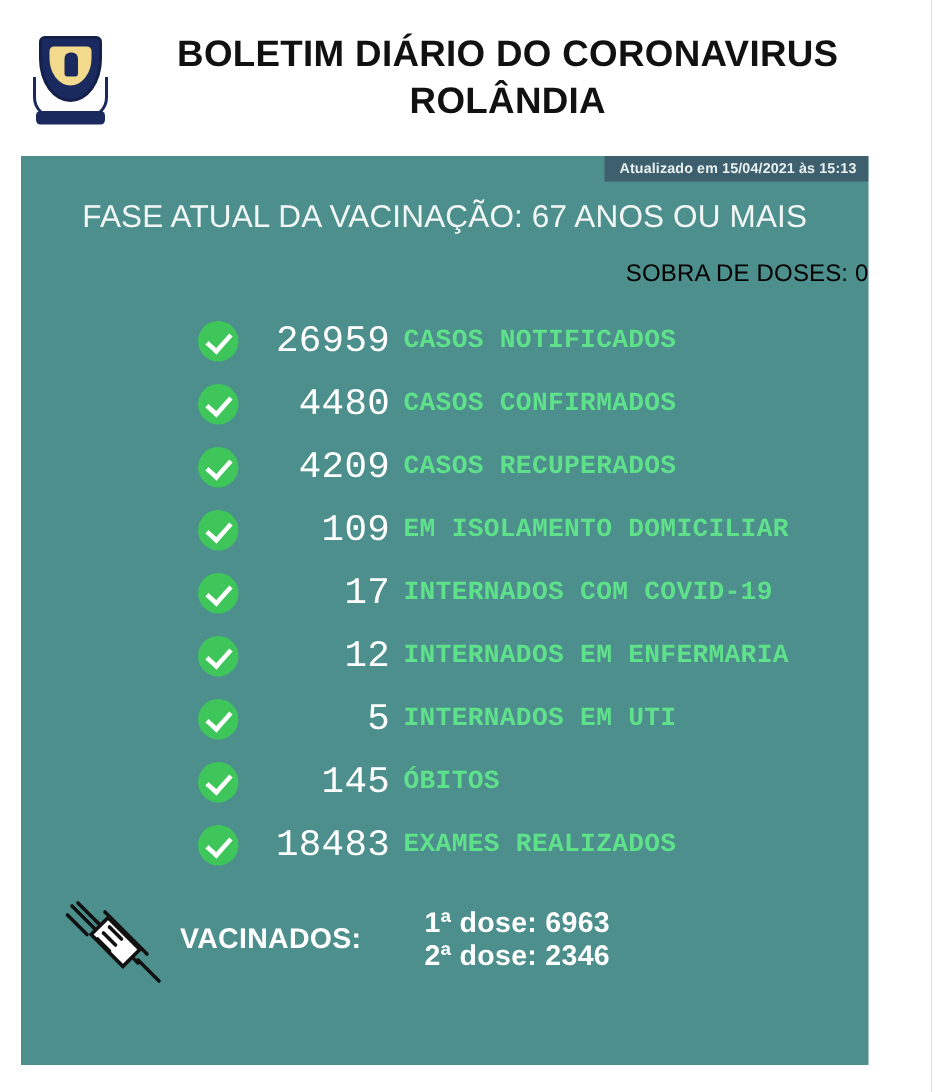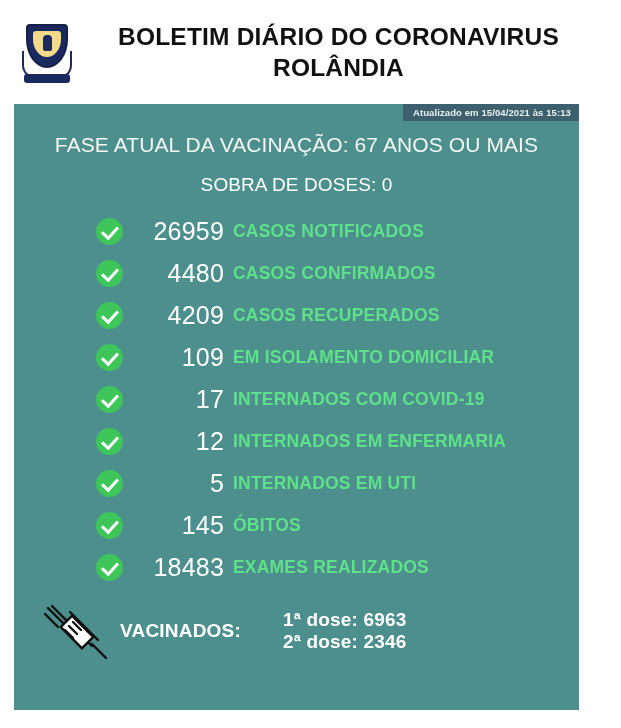--- a/index.html
+++ b/index.html
@@ -125,37 +125,38 @@
     letter-spacing: 0.1px;
   }
   .phase {
     text-align: center;
     color: #f2f7f5;
     font-size: 21px;
     padding-top: 29px;
     letter-spacing: 0.1px;
   }
   .doses-left {
-    text-align: center;
-    color: #ffffff;
-    font-size: 19px;
+    text-align: right;
+    color: #000000;
+    font-size: 16px;
     padding-top: 17px;
     letter-spacing: 0.1px;
   }
 
   
   .stats {
     margin-top: 14px;
   }
   .stat-row {
     display: flex;
     align-items: center;
     height: 42px;
-    padding-left: 82px;
-    box-sizing: border-box;
+    padding-left: 118px;
+    box-sizing: border-box;
+    font-family: Liberation Mono, monospace;
   }
   .check {
     flex: 0 0 27px;
     width: 27px;
     height: 27px;
     border-radius: 50%;
     background: #3ec65b;
     position: relative;
     margin-right: 12px;
   }

